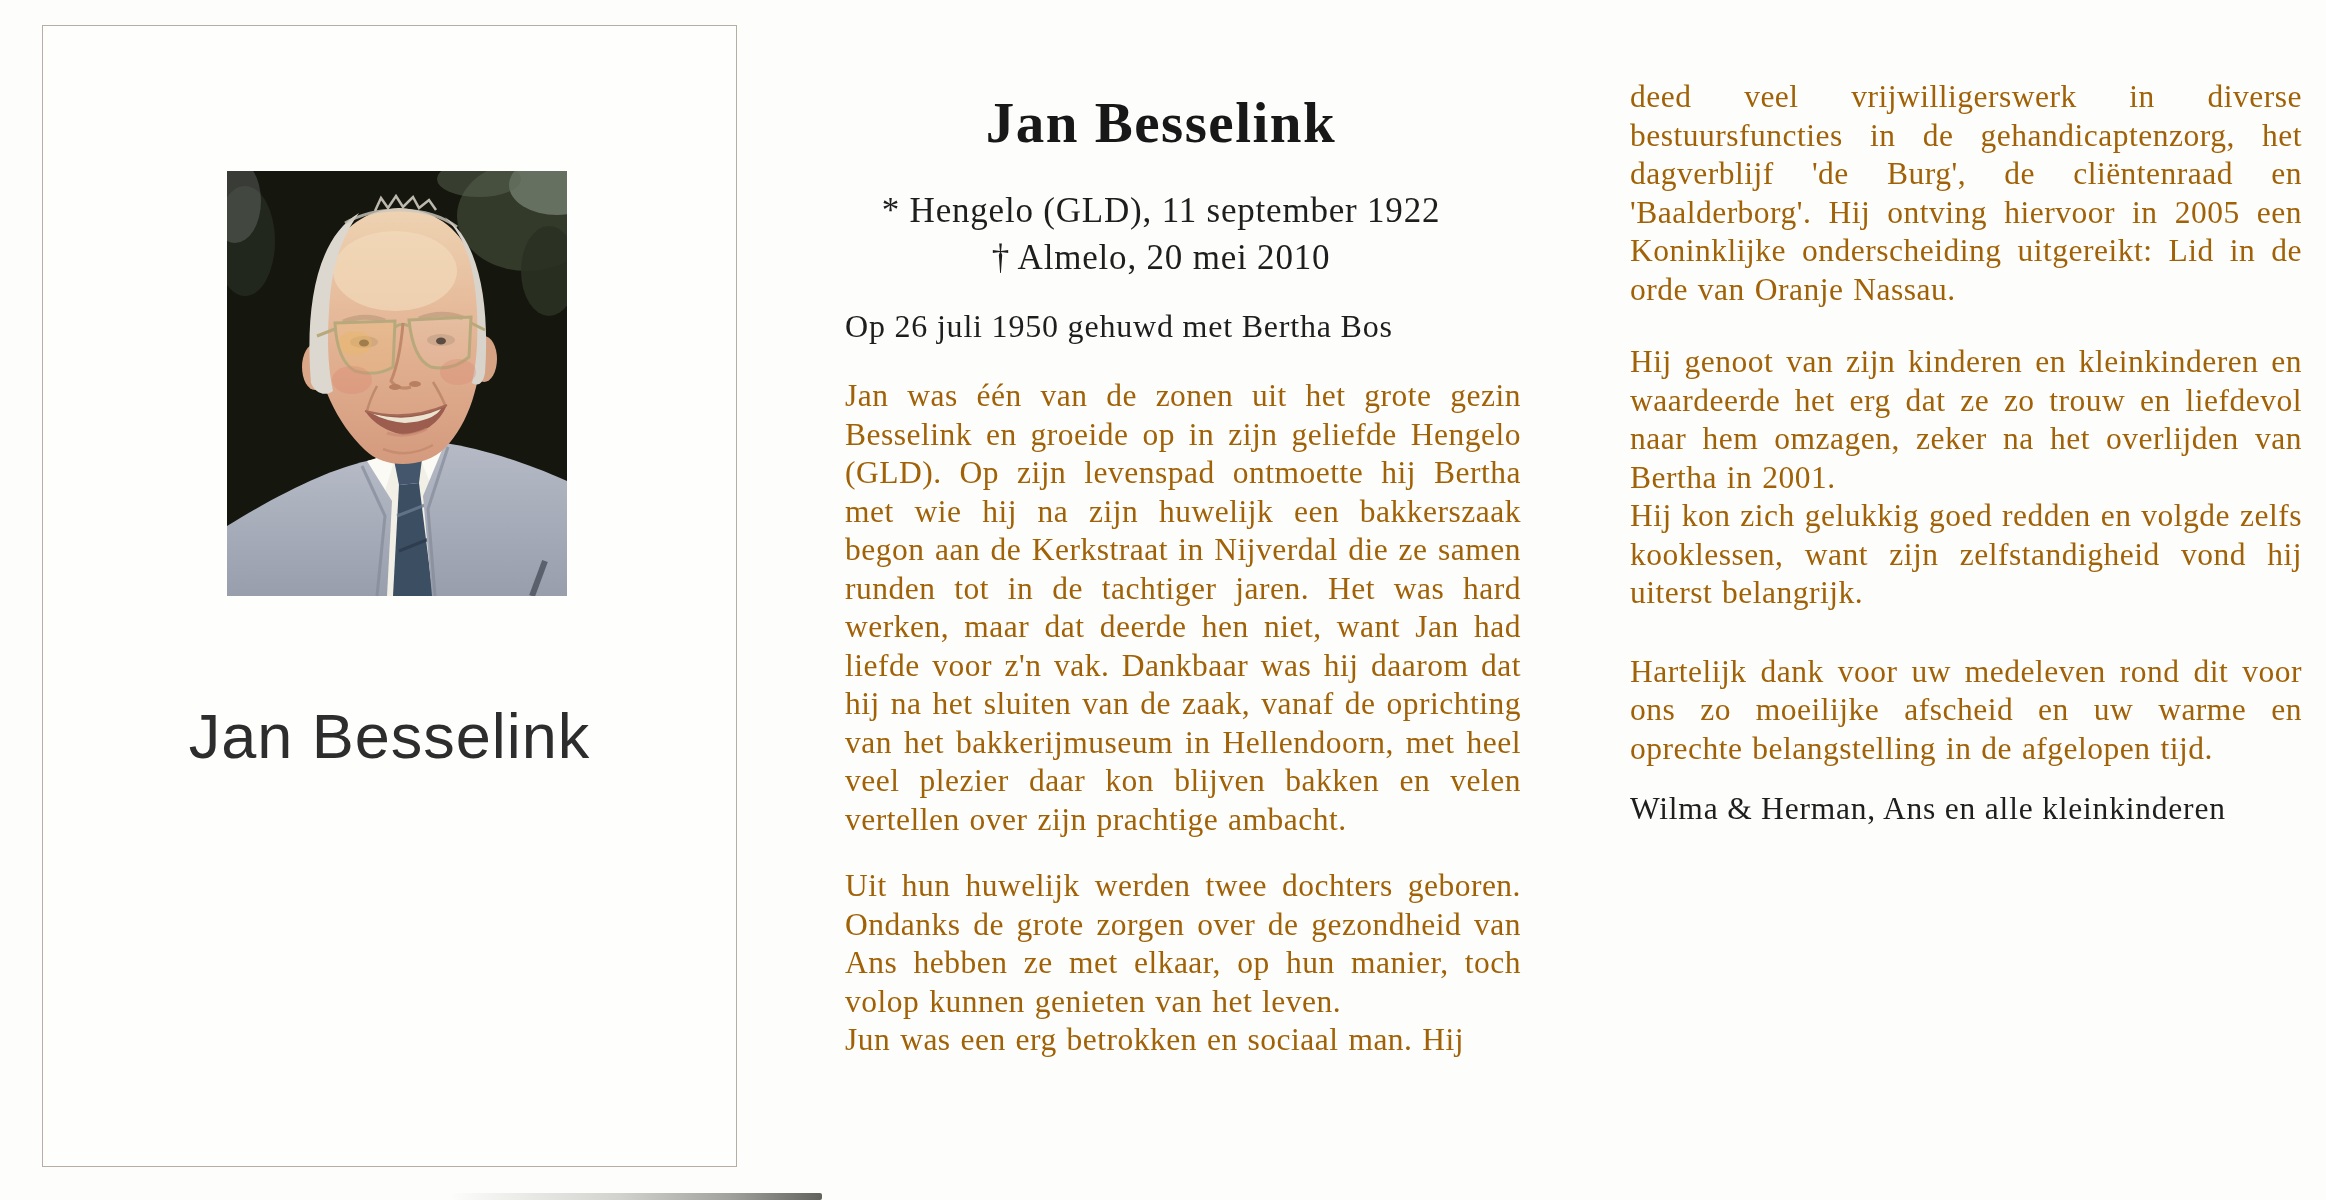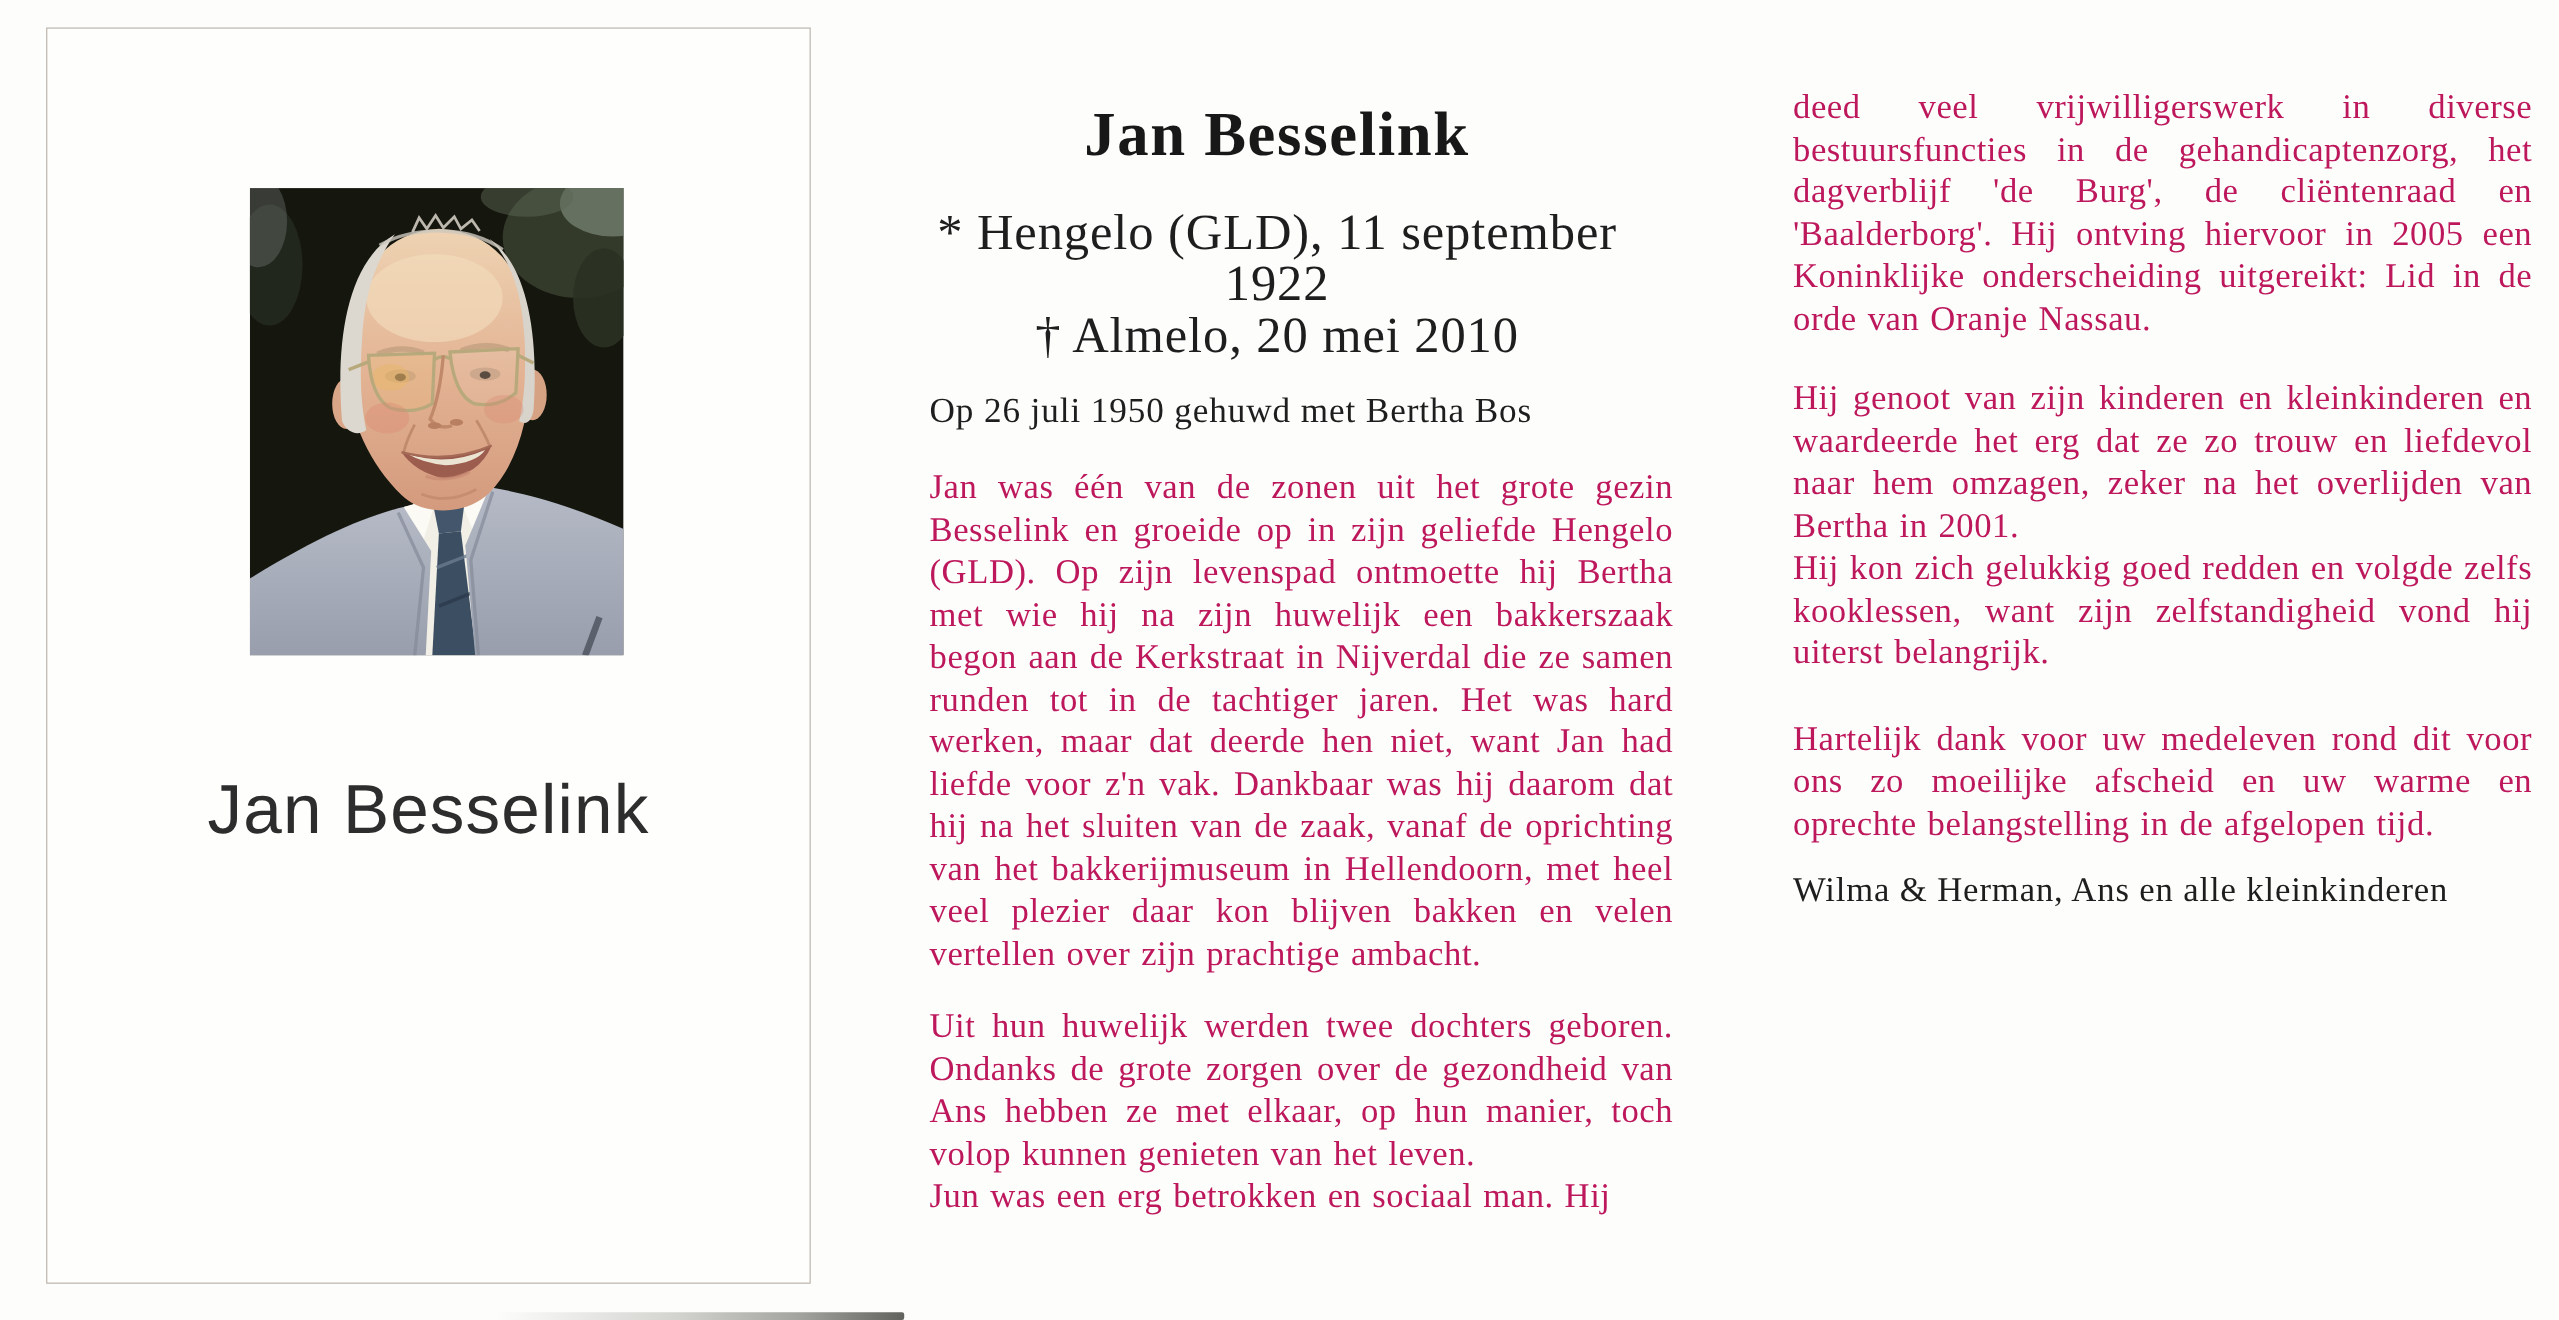--- a/index.html
+++ b/index.html
@@ -45,39 +45,39 @@
   
   .col { position: absolute; top: 0; }
   .col-mid   { left: 845px;  width: 676px; }
   .col-right { left: 1630px; width: 672px; }
 
   .body-text {
     font-size: 31.5px;
     line-height: 38.5px;
     letter-spacing: 0.5px;
     word-spacing: 1.5px;
-    color: #be185d;
+    color: #a16207;
   }
   .jp { text-align: justify; white-space: pre-line; margin: 0; }
 
   .obit-title {
     width: 632px;
     margin: 92px 0 0 0;
     text-align: center;
     font-size: 57px;
     line-height: 62px;
     font-weight: bold;
     letter-spacing: 1.5px;
     color: #181818;
   }
   .dates-block {
     width: 632px;
     margin-top: 33px;
     text-align: center;
-    font-size: 46px;
+    font-size: 35px;
     line-height: 47px;
     letter-spacing: 0.8px;
     font-family: Liberation Serif, serif;
   }
   .marriage-line {
     width: 632px;
     margin-top: 22px;
     text-align: left;
     font-size: 32px;
     line-height: 47px;

